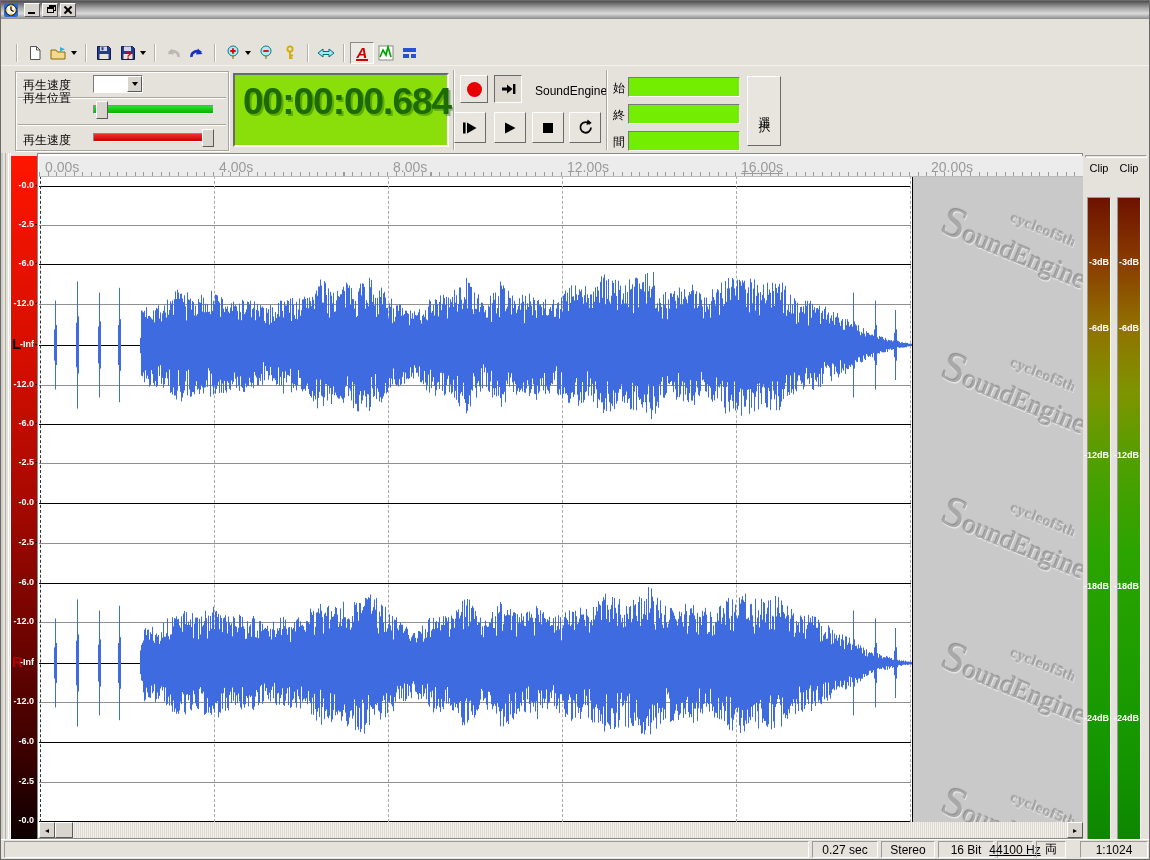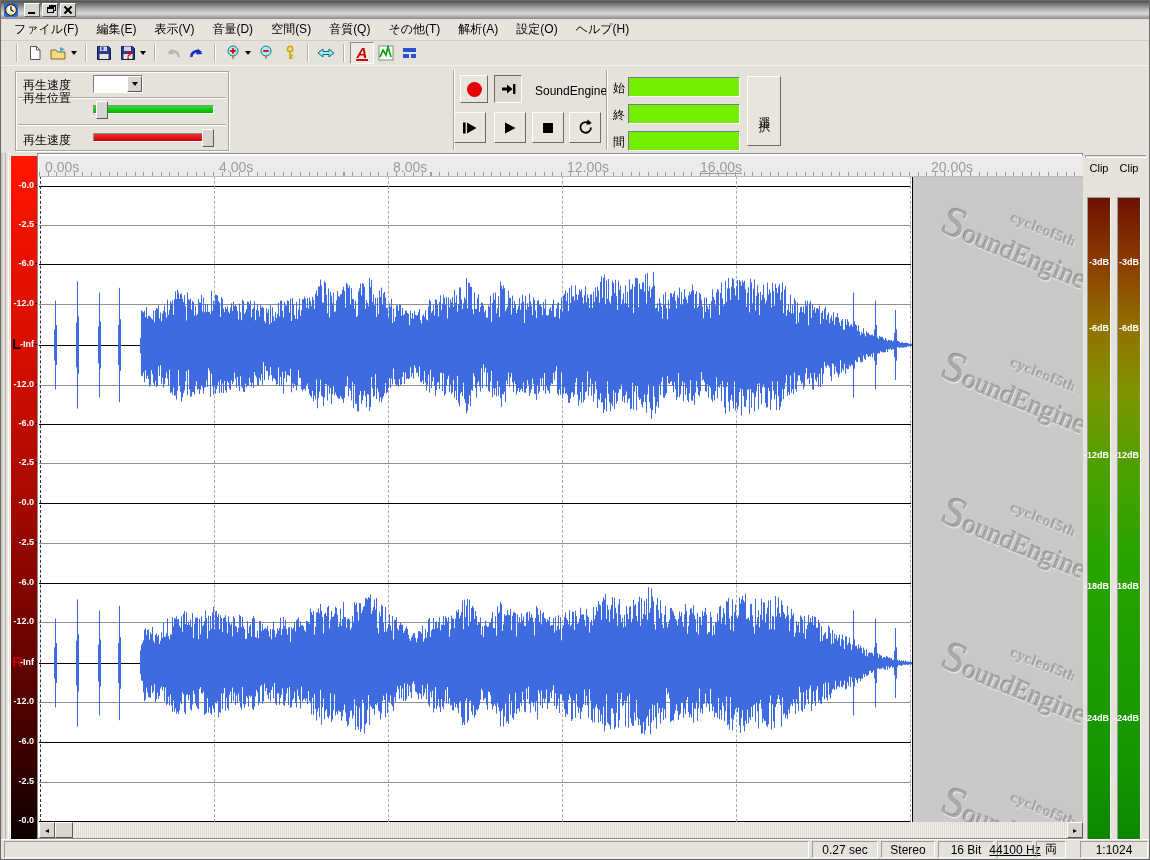--- a/index.html
+++ b/index.html
@@ -136,32 +136,20 @@
     <span class="winbtn">
         <span class="res-glyph2"></span>
         <span class="res-glyph"></span>
       </span>
     <span class="winbtn">
         <span class="x1"></span>
         <span class="x2"></span>
       </span>
   </div>
 
-  <div class="menubar" id="menubar">
-      <span class="menu-item">ファイル(F)</span>
-      <span class="menu-item">編集(E)</span>
-      <span class="menu-item">表示(V)</span>
-      <span class="menu-item">音量(D)</span>
-      <span class="menu-item">空間(S)</span>
-      <span class="menu-item">音質(Q)</span>
-      <span class="menu-item">その他(T)</span>
-      <span class="menu-item">解析(A)</span>
-      <span class="menu-item">設定(O)</span>
-      <span class="menu-item">ヘルプ(H)</span>
-    </div>
 
   <div class="toolbar">
     <span class="tsep"></span>
     <span class="tbtn">
         <svg width="16" height="16" viewBox="0 0 16 16">
           <path d="M3.5 1.5h6L13 5v9.5H3.5z" fill="#fff" stroke="#555"></path>
           <path d="M9.5 1.5V5H13" fill="none" stroke="#555"></path>
         </svg>
       </span>
     <span class="tbtn">
@@ -261,20 +249,23 @@
           <span class="caret" style="margin:0"></span>
         </span>
     </div>
     <span class="ctl-label" style="left:22px;top:24px">再生位置</span>
     <div class="slider-track green" style="left:92px;top:39px;width:121px"></div>
     <div class="slider-thumb" style="left:95px;top:35px"></div>
     <span class="ctl-label" style="left:22px;top:66px">再生速度</span>
     <div class="slider-track red" style="left:92px;top:67px;width:121px"></div>
     <div class="slider-thumb" style="left:201px;top:63px"></div>
 
+    <div class="time-display">
+      <span class="time-text">00:00:00.684</span>
+    </div>
     <div class="vsep" style="left:452px"></div>
 
     <div class="pbtn" style="left:459px;top:9px;width:28px;height:28px">
         <span class="rec-glyph"></span>
       </div>
     <div class="pbtn pressed" style="left:493px;top:9px;width:28px;height:28px">
       <svg width="16" height="16" viewBox="0 0 16 16">
           <path d="M2 6.5h5V3.5L12.5 8 7 12.5V9.5H2z" fill="#000"></path>
           <rect x="13" y="3" width="2.4" height="10" fill="#000"></rect>
         </svg>
@@ -352,21 +343,21 @@
       <span class="ch-letter" style="top: 181px; color: rgb(0, 0, 0);">L</span>
       <span class="ch-letter" style="top: 499px; color: rgb(180, 0, 0);">R</span>
     </div>
 
   <div class="wave-panel">
     <div class="ruler" id="ruler">
         <span class="ruler-label" style="left: 6px;">0.00s</span>
         <span class="ruler-label" style="left: 180px;">4.00s</span>
         <span class="ruler-label" style="left: 354px;">8.00s</span>
         <span class="ruler-label" style="left: 528px;">12.00s</span>
-        <span class="ruler-label" style="left: 661px; text-decoration: underline;">16.00s</span>
+        <span class="ruler-label" style="left: 702px; text-decoration: underline;">16.00s</span>
         <span class="ruler-label" style="left: 892px;">20.00s</span>
       </div>
     <div class="wave-area" id="waveArea">
         <div class="hline-black" style="top: 9px;"></div>
         <div class="hline-black" style="top: 87px;"></div>
         <div class="hline-black" style="top: 168px;"></div>
         <div class="hline-black" style="top: 247px;"></div>
         <div class="hline-black" style="top: 326px;"></div>
         <div class="hline-black" style="top: 406px;"></div>
         <div class="hline-black" style="top: 486px;"></div>

